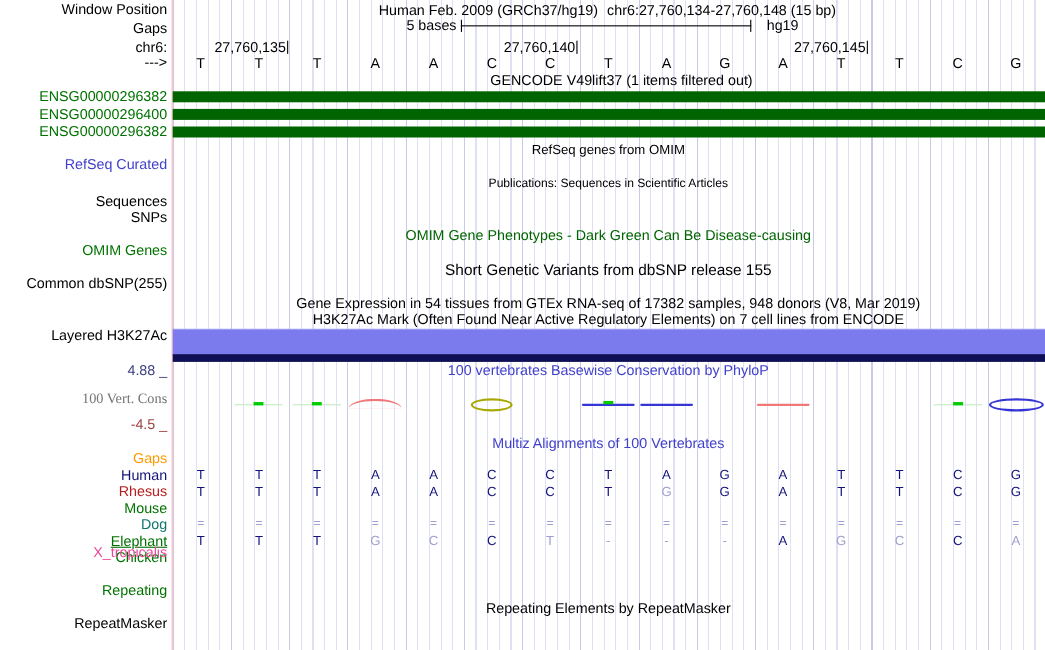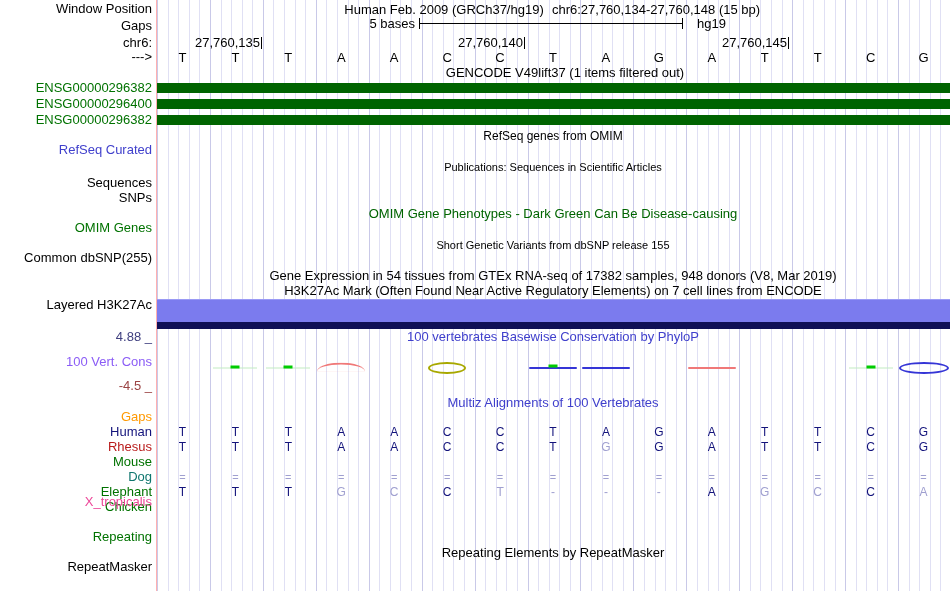--- a/index.html
+++ b/index.html
@@ -84,39 +84,39 @@
       <div class="llabel" style="top: 88px; color: rgb(0, 114, 0);">ENSG00000296382</div>
       <div class="llabel" style="top: 104px; color: rgb(0, 114, 0);">ENSG00000296400</div>
       <div class="llabel" style="top: 120px; color: rgb(0, 114, 0);">ENSG00000296382</div>
       <div class="llabel" style="top: 150px; color: rgb(64, 64, 204);">RefSeq Curated</div>
       <div class="llabel" style="top: 183px; color: rgb(0, 0, 0);">Sequences</div>
       <div class="llabel" style="top: 198px; color: rgb(0, 0, 0);">SNPs</div>
       <div class="llabel" style="top: 228px; color: rgb(0, 114, 0);">OMIM Genes</div>
       <div class="llabel" style="top: 258px; color: rgb(0, 0, 0);">Common dbSNP(255)</div>
       <div class="llabel" style="top: 305px; color: rgb(0, 0, 0);">Layered H3K27Ac</div>
       <div class="llabel" style="top: 337px; color: rgb(64, 64, 128);">4.88 _</div>
-      <div class="llabel" style="top: 362px; color: #8b5cf6;">100 Vert. Cons</div>
+      <div class="llabel" style="top: 362px; color: #737373; font-family: Liberation Serif, serif;">100 Vert. Cons</div>
       <div class="llabel" style="top: 386px; color: rgb(155, 68, 68);">-4.5 _</div>
       <div class="llabel" style="top: 417px; color: rgb(255, 153, 0);">Gaps</div>
       <div class="llabel" style="top: 432px; color: rgb(19, 19, 123);">Human</div>
       <div class="llabel" style="top: 447px; color: #b91c1c;">Rhesus</div>
       <div class="llabel" style="top: 462px; color: rgb(0, 114, 0);">Mouse</div>
       <div class="llabel" style="top: 477px; color: #0f766e;">Dog</div>
-      <div class="llabel" style="top: 492px; color: rgb(0, 114, 0);">Elephant</div>
+      <div class="llabel" style="top: 492px; color: rgb(0, 114, 0); text-decoration: underline;">Elephant</div>
       <div class="llabel" style="top: 507px; color: rgb(0, 114, 0);">Chicken</div>
       <div class="llabel" style="top: 502px; color: #ec4899;">X_tropicalis</div>
       <div class="llabel" style="top: 537px; color: rgb(0, 114, 0);">Repeating</div>
       <div class="llabel" style="top: 567px; color: rgb(0, 0, 0);">RepeatMasker</div>
     </div>
   <div id="center-titles">
       <div class="ctitle" style="top: 73px; color: rgb(0, 0, 0); font-size: 13px; padding-left: 12px;">GENCODE V49lift37 (1 items filtered out)</div>
       <div class="ctitle" style="top: 136px; color: rgb(0, 0, 0); font-size: 12px;">RefSeq genes from OMIM</div>
       <div class="ctitle" style="top: 167px; color: rgb(0, 0, 0); font-size: 11px;">Publications: Sequences in Scientific Articles</div>
       <div class="ctitle" style="top: 214px; color: rgb(0, 100, 0); font-size: 13px;">OMIM Gene Phenotypes - Dark Green Can Be Disease-causing</div>
-      <div class="ctitle" style="top: 245px; color: rgb(0, 0, 0); font-size: 11px;">Short Genetic Variants from dbSNP release 155</div>
+      <div class="ctitle" style="top: 245px; color: rgb(0, 0, 0); font-size: 14px;">Short Genetic Variants from dbSNP release 155</div>
       <div class="ctitle" style="top: 276px; color: rgb(0, 0, 0); font-size: 13px;">Gene Expression in 54 tissues from GTEx RNA-seq of 17382 samples, 948 donors (V8, Mar 2019)</div>
       <div class="ctitle" style="top: 291px; color: rgb(0, 0, 0); font-size: 13px;">H3K27Ac Mark (Often Found Near Active Regulatory Elements) on 7 cell lines from ENCODE</div>
       <div class="ctitle" style="top: 337px; color: rgb(64, 64, 204); font-size: 13px;">100 vertebrates Basewise Conservation by PhyloP</div>
       <div class="ctitle" style="top: 403px; color: rgb(64, 64, 204); font-size: 13px;">Multiz Alignments of 100 Vertebrates</div>
       <div class="ctitle" style="top: 553px; color: rgb(0, 0, 0); font-size: 13px;">Repeating Elements by RepeatMasker</div>
     </div>
   <div id="gencode-bars">
       <div class="genebar" style="top: 83px; background: rgb(0, 100, 0);"></div>
       <div class="genebar" style="top: 99px; background: rgb(0, 100, 0);"></div>
       <div class="genebar" style="top: 115px; background: rgb(0, 100, 0);"></div>

